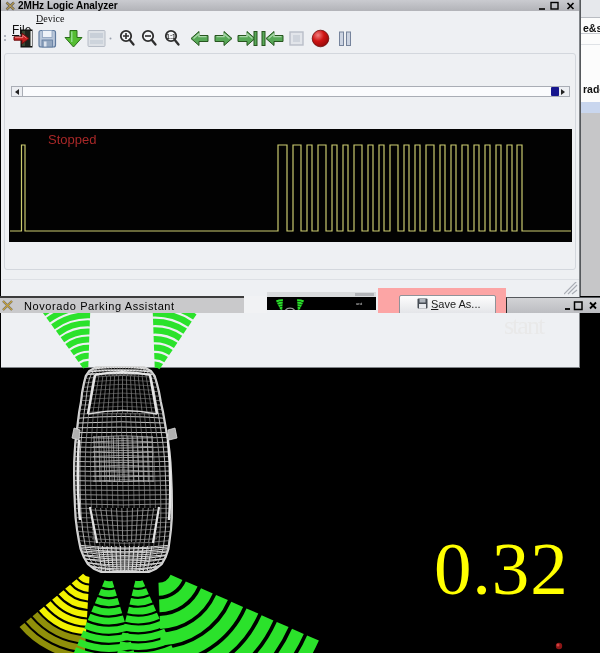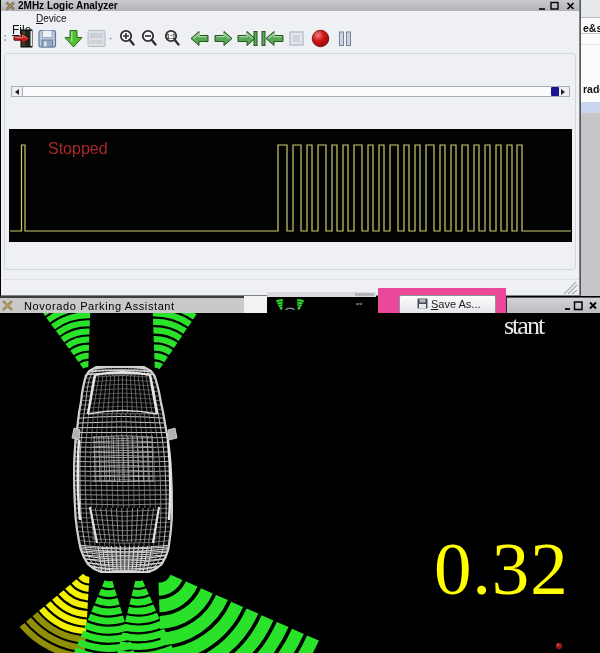--- a/index.html
+++ b/index.html
@@ -13,36 +13,36 @@
   <div class="abs" style="left:0; top:0; width:20px; height:17px; background:#e6e8ec;"></div>
   <div class="abs" style="left:0; top:17px; width:20px; height:1px; background:#b9bcc2;"></div>
   <div class="abs" style="left:2px; top:22px; font-size:10.5px; color:#111;font-weight:bold;">e&amp;s</div>
   <div class="abs" style="left:0; top:33px; width:20px; height:1px; background:#c7cad0;"></div>
   <div class="abs" style="left:0; top:44px; width:20px; height:1px; background:#dfe2e6;"></div>
   <div class="abs" style="left:2px; top:83px; font-size:10.5px; font-weight:bold; color:#111;">rado</div>
   <div class="abs" style="left:0; top:102px; width:20px; height:11px; background:#c9d6ee;"></div>
   <div class="abs" style="left:0; top:113px; width:20px; height:183px; background:#c6c6c8;"></div>
 </div>
 
-<div class="abs" style="left:1px; top:0; width:579px; height:296px; background:#eef0f3; border-right:1.5px solid #808488; border-bottom:1px solid #808488;">
+<div class="abs" style="left:1px; top:0; width:579px; height:368px; background:#eef0f3; border-right:1.5px solid #808488; border-bottom:1px solid #808488;">
 
   <div class="abs" style="left:0; top:0; width:578px; height:11px; background:linear-gradient(#cacbd0,#b2b3b8);"></div>
   <svg class="abs" style="left:4px; top:1px;" width="11" height="10" viewBox="0 0 11 10">
     <path d="M1.5 1.5 L9 8.5 M9 1.5 L1.5 8.5" stroke="#5a5a5a" stroke-width="2.4"></path>
     <path d="M1.5 1.5 L9 8.5 M9 1.5 L1.5 8.5" stroke="#b89a50" stroke-width="1.1"></path>
   </svg>
   <div class="abs" style="left:17px; top:0px; font-size:10px; font-weight:bold; color:#000; line-height:11px;">2MHz Logic Analyzer</div>
   <svg class="abs" style="left:536px; top:1px;" width="42" height="10" viewBox="0 0 42 10">
     <path d="M2 8 L8 8" stroke="#000" stroke-width="1.6"></path>
     <rect x="14" y="1.5" width="7" height="6.5" fill="none" stroke="#000" stroke-width="1.4"></rect>
     <path d="M30.5 2 L36.5 8 M36.5 2 L30.5 8" stroke="#000" stroke-width="1.6"></path>
   </svg>
 
   <div class="abs" style="left:11px; top:23px; font-size:12px; color:#111;"><span style="text-decoration:underline;">F</span>ile</div>
-  <div class="abs" style="left:35px; top:13px; font-size:10px; color:#111;"><span style="text-decoration:underline;">D</span>evice</div>
+  <div class="abs" style="left:35px; top:13px; font-size:10px; color:#111;font-family:Liberation Serif, serif;"><span style="text-decoration:underline;">D</span>evice</div>
 
   <svg class="abs" style="left:0; top:27px;" width="360" height="23" viewBox="0 0 360 23">
 <circle cx="4" cy="9" r="1" fill="#9aa0ac"></circle>
         <circle cx="4" cy="13" r="1" fill="#9aa0ac"></circle>
 <rect x="20" y="3" width="11" height="17" fill="#1d241d" stroke="#0a0a0a" stroke-width="1"></rect>
 <rect x="29.5" y="4" width="1.5" height="15" fill="#e8e8e8"></rect>
 <rect x="21" y="4" width="3" height="15" fill="#39452f"></rect>
 <path d="M13 9.8 L21 9.8 L21 6.2 L28 11.5 L21 16.8 L21 13.2 L13 13.2 Z" fill="#c41f1f" stroke="#6e0f0f" stroke-width="1"></path>
 <path d="M14 10.6 L21.8 10.6 L21.8 8.2 L25.5 11.2" stroke="#ef7d7d" stroke-width="1" fill="none"></path>
 <rect x="38" y="3.5" width="16.5" height="16.5" rx="2" fill="#b9c7da" stroke="#5f7a9e" stroke-width="1.2"></rect>
@@ -96,21 +96,21 @@
           <path d="M4 0 L0 3 L4 6 Z" fill="#222"></path>
         </svg>
     <div class="abs" style="left:546px; top:0; width:11px; height:9px; background:#eceef2; border-left:1px solid #a9adb5;"></div>
     <svg class="abs" style="left:549px; top:2px;" width="5" height="6">
           <path d="M0 0 L4 3 L0 6 Z" fill="#222"></path>
         </svg>
     <div class="abs" style="left:538.5px; top:0px; width:8px; height:9px; background:#16168e; border-radius:1px;"></div>
   </div>
 
   <div class="abs" style="left:8px; top:129px; width:563px; height:113px; background:#020202;">
-    <div class="abs" style="left:39px; top:11px; font-size:16px; color:#a82828;">Stopped</div>
+    <div class="abs" style="left:39px; top:3px; font-size:13px; color:#a82828;">Stopped</div>
     <svg class="abs" style="left:0; top:0;" width="563" height="113" viewBox="0 0 563 113">
       <path d="M1.0 102.0 L12.5 102.0 L12.5 16.0 L16.0 16.0 L16.0 102.0 L269.0 102.0 L269.0 16.0 L278.0 16.0 L278.0 102.0 L284.0 102.0 L284.0 16.0 L292.0 16.0 L292.0 102.0 L298.0 102.0 L298.0 16.0 L303.0 16.0 L303.0 102.0 L309.0 102.0 L309.0 16.0 L317.0 16.0 L317.0 102.0 L323.0 102.0 L323.0 16.0 L328.0 16.0 L328.0 102.0 L334.0 102.0 L334.0 16.0 L339.0 16.0 L339.0 102.0 L345.0 102.0 L345.0 16.0 L353.0 16.0 L353.0 102.0 L359.0 102.0 L359.0 16.0 L364.0 16.0 L364.0 102.0 L370.0 102.0 L370.0 16.0 L375.0 16.0 L375.0 102.0 L381.0 102.0 L381.0 16.0 L389.0 16.0 L389.0 102.0 L395.0 102.0 L395.0 16.0 L400.0 16.0 L400.0 102.0 L406.0 102.0 L406.0 16.0 L411.0 16.0 L411.0 102.0 L417.0 102.0 L417.0 16.0 L425.0 16.0 L425.0 102.0 L431.0 102.0 L431.0 16.0 L436.0 16.0 L436.0 102.0 L442.0 102.0 L442.0 16.0 L447.0 16.0 L447.0 102.0 L453.0 102.0 L453.0 16.0 L459.0 16.0 L459.0 102.0 L465.0 102.0 L465.0 16.0 L470.0 16.0 L470.0 102.0 L476.0 102.0 L476.0 16.0 L481.0 16.0 L481.0 102.0 L487.0 102.0 L487.0 16.0 L492.0 16.0 L492.0 102.0 L498.0 102.0 L498.0 16.0 L503.0 16.0 L503.0 102.0 L508.0 102.0 L508.0 16.0 L513.0 16.0 L513.0 102.0 L562.0 102.0" stroke="#cbcb70" stroke-width="1.2" fill="none"></path>
     </svg>
   </div>
   <div class="abs" style="left:2px; top:279px; width:576px; height:1px; background:#dde0e5;"></div>
 
   <svg class="abs" style="left:563px; top:282px;" width="14" height="13" viewBox="0 0 14 13">
     <path d="M4 12 L13 3 M8 12 L13 8 M0 12 L13 -1" stroke="#a9adb5" stroke-width="1.2"></path>
   </svg>
 </div>
@@ -137,21 +137,21 @@
 <path d="M30.6 10.8A5.2 5.2 0 0 1 33.3 11.3" stroke="#2be22b" stroke-width="2.0" fill="none"></path>
 <path d="M30.5 8.3A7.8 7.8 0 0 1 34.4 9.0" stroke="#2be22b" stroke-width="2.0" fill="none"></path>
 <path d="M30.3 5.8A10.2 10.2 0 0 1 35.5 6.8" stroke="#2be22b" stroke-width="2.0" fill="none"></path>
 <path d="M30.1 3.3A12.8 12.8 0 0 1 36.6 4.5" stroke="#2be22b" stroke-width="2.0" fill="none"></path>
           <path d="M17.6 14.5A6.0 6.0 0 0 1 28.4 14.5" stroke="#999999" stroke-width="1.2" fill="none"></path>
       <text x="89" y="8" font-size="5" fill="#cccccc" font-family="Liberation Serif">ant</text>
     </svg>
   </div>
 </div>
 
-<div class="abs" style="left:378px; top:288px; width:128px; height:25px; background:#ec4899; overflow:hidden;">
+<div class="abs" style="left:378px; top:288px; width:128px; height:25px; background:#fca5a5; overflow:hidden;">
   <div class="abs" style="left:21px; top:7px; width:97px; height:22px; background:linear-gradient(#fdfdfd,#dfe1e5); border:1px solid #8f9399; border-radius:2px;"></div>
   <svg class="abs" style="left:39px; top:10px;" width="11" height="11" viewBox="0 0 11 11">
     <rect x="0.5" y="0.5" width="10" height="10" rx="1" fill="#474d55"></rect>
     <rect x="2.5" y="1" width="6" height="3.5" fill="#aeb4bc"></rect>
     <rect x="2" y="6" width="7" height="4.5" fill="#e8eaee"></rect>
   </svg>
   <div class="abs" style="left:53px; top:10px; font-size:11px; color:#1a1a1a;"><span style="text-decoration:underline;">S</span>ave As...</div>
 </div>
 
 <div class="abs" style="left:506px; top:297px; width:94px; height:16px; background:linear-gradient(#d2d3d6,#bcbdc1); border-left:1.5px solid #2c2c2c; border-top:1px solid #55585c;">

